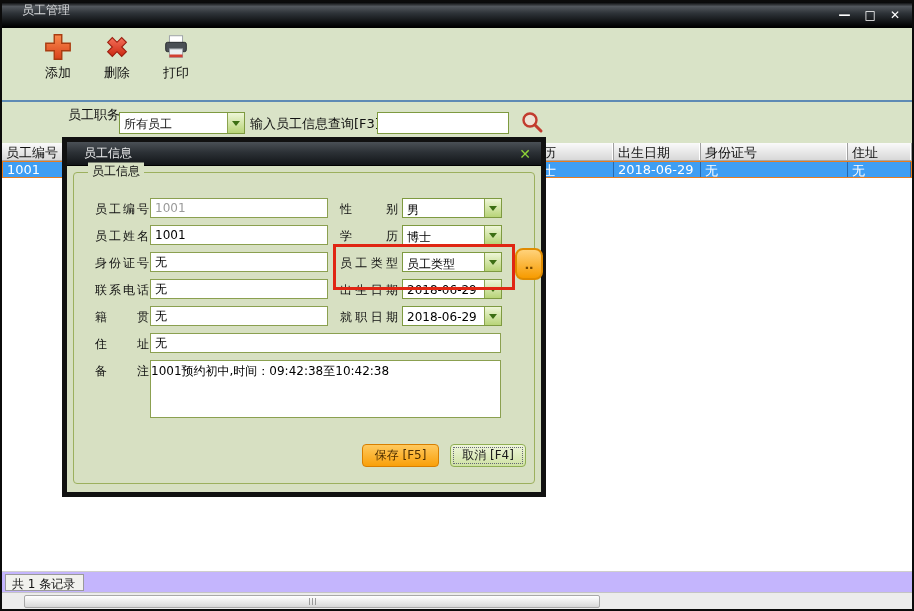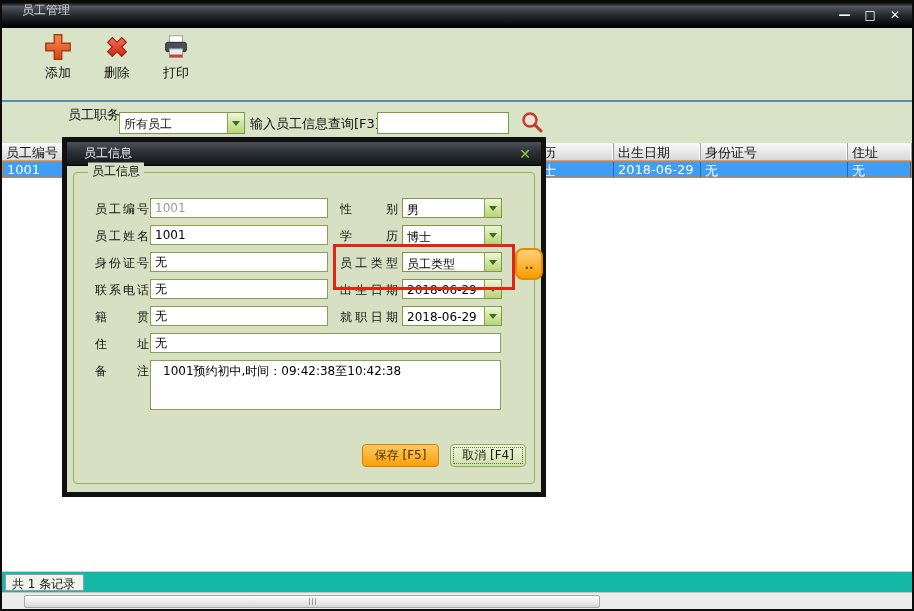--- a/index.html
+++ b/index.html
@@ -35,21 +35,21 @@
   
   .table-area { height:428px; background:#fff; overflow:hidden; }
   .thead { display:flex; height:18px; background:linear-gradient(#fafafa,#d8d8d8); border-bottom:1px solid #a8a8a8; }
   .th { font-size:13px; color:#111; padding:1px 0 0 4px; border-right:1px solid #a0a0a0; box-shadow:inset -1px 0 0 #fff; white-space:nowrap; overflow:hidden; }
   .trow { display:flex; height:17px; background:#3f9ef3; border:1px solid #e87c1e; }
   .td { font-size:13px; color:#fff; padding:0 0 0 4px; border-right:1px solid rgba(10,40,90,.45); white-space:nowrap; overflow:hidden; }
   .c0{width:103px}.c1{width:140px}.c2{width:140px}.c3{width:141px}.c4{width:88px}.c5{width:87px}.c6{width:147px}.c7{flex:1}
   .trow .c0{width:102px}
 
   
-  .status-strip { height:21px; background:#14b8a6; position:relative; border-top:1px solid #d0d0cc; }
+  .status-strip { height:21px; background:#c4b5fd; position:relative; border-top:1px solid #d0d0cc; }
   .status-box { position:absolute; left:3px; top:2px; height:17px; border:1px solid #9a9a9a; padding:1px 8px 0 6px; font-size:12px; color:#111; background:#f1f1ed; }
   .hscroll { height:18px; background:#ececec; border-top:1px solid #c4c4c4; position:relative; }
   .hthumb { position:absolute; left:22px; top:2px; width:576px; height:13px; background:linear-gradient(#ffffff,#d8d8d8); border:1px solid #a8a8a8; border-radius:2px; display:flex; align-items:center; justify-content:center; gap:2px; }
   .hthumb i { display:block; width:1px; height:7px; background:#9a9a9a; }
 
   
   .dialog { position:absolute; left:60px; top:135px; width:484px; height:360px; border:5px solid #111; background:#d7e0c2; z-index:10; }
   .dlg-titlebar { height:24px; background:linear-gradient(#4a5056 0%, #2c3136 45%, #121518 100%); display:flex; align-items:center; border-bottom:1px solid #000; }
   .dlg-title { color:#ecedee; font-size:12px; padding-left:17px; flex:1; }
   .dlg-close { color:#8fd437; font-weight:bold; font-size:14px; padding-right:10px; cursor:default; }
@@ -58,21 +58,21 @@
   .group-legend { position:absolute; left:14px; top:-2px; transform:translateY(-50%); background:#d7e0c2; padding:0 4px; font-size:12px; color:#111; }
 
   .fld-label { position:absolute; width:54px; font-size:12px; color:#111; text-align:justify; text-align-last:justify; padding-top:3px; }
   .fld-input { position:absolute; height:20px; border:1px solid #8ba050; background:#fff; font-size:12px; padding:0 4px; width:178px; }
   .fld-input:disabled { color:#9a9a9a; background:#fff; }
   .fld-dd { position:absolute; left:335px; width:100px; height:20px; }
   .lab-l { left:28px; } .inp-l { left:83px; }
   .lab-r { left:273px; width:58px; }
   .r1{top:32px}.r2{top:59px}.r3{top:86px}.r4{top:113px}.r5{top:140px}.r6{top:167px}.r7{top:194px}
   .wide { width:351px; }
-  .remark-area { position:absolute; left:83px; top:194px; width:351px; height:50px; border:1px solid #8ba050; font-size:12px; padding:2px 12px; resize:none; background:#fff; line-height:1.35; }
+  .remark-area { position:absolute; left:83px; top:194px; width:351px; height:58px; border:1px solid #8ba050; font-size:12px; padding:2px 0; resize:none; background:#fff; line-height:1.35; }
 
   .red-annot { position:absolute; left:266px; top:78px; width:182px; height:46px; border:3px solid #e02613; z-index:5; pointer-events:none; }
   .more-btn { position:absolute; left:448px; top:82px; width:28px; height:32px; border:2px solid #e08b00; border-radius:8px;
     background:linear-gradient(#ffd27a,#f79b00); color:#7a4a00; font-weight:bold; font-size:13px;
     display:flex; align-items:center; justify-content:center; z-index:6; }
 
   .dlg-buttons { position:absolute; top:278px; left:0; width:100%; }
   .btn-save { position:absolute; left:295px; width:77px; height:23px; background:linear-gradient(#ffc95e,#f9a00a);
     border:1px solid #d87f00; border-radius:4px; font-size:12px; color:#503000; }
   .btn-cancel { position:absolute; left:383px; width:76px; height:23px; background:linear-gradient(#eef5da,#cfe2a4);

